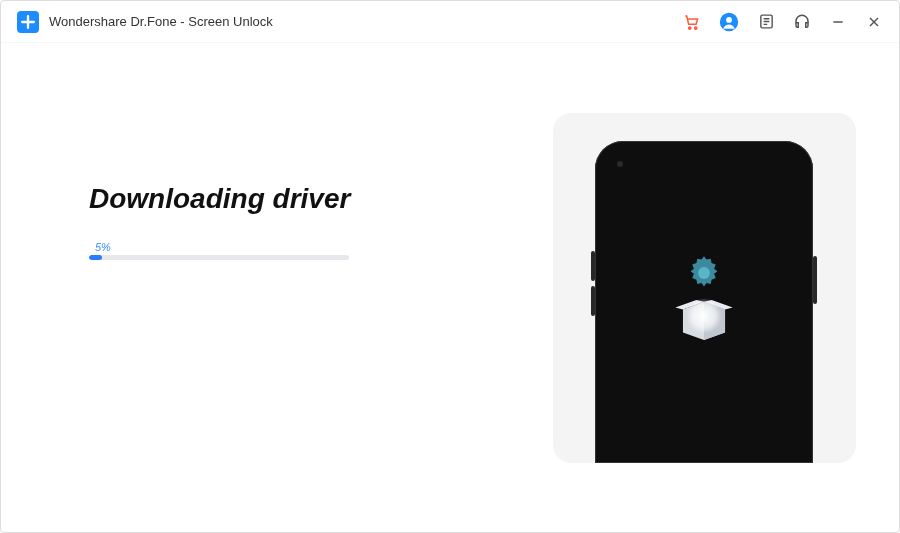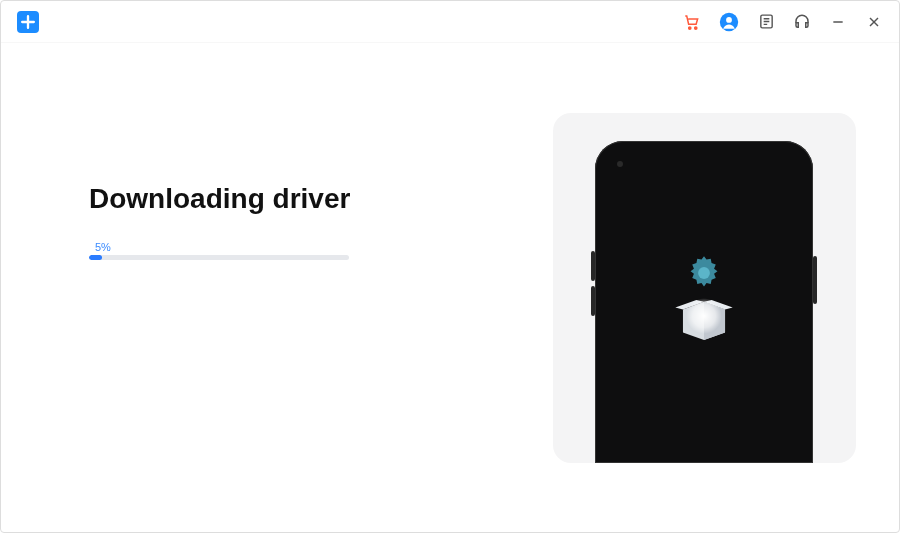--- a/index.html
+++ b/index.html
@@ -42,20 +42,21 @@
       width: 18px;
       height: 18px;
       color: #555;
       cursor: pointer;
     }
     .titlebar-icons .ic.account { width: 20px; height: 20px; }
     .content { flex: 1; display: flex; }
     .left {
       flex: 1;
       padding: 140px 50px 0 88px;
+      font-style: italic;
     }
     .heading { font-size: 28px; font-weight: 600; color: #111; margin-bottom: 26px; }
     .subtext { font-size: 13px; color: #888; line-height: 1.5; max-width: 380px; margin-bottom: 16px; }
     .pct { font-size: 11px; color: #3b8bff; margin-left: 6px; margin-bottom: 2px; }
     .progress-bar {
       width: 260px;
       height: 5px;
       background: #e6e8ec;
       border-radius: 3px;
       overflow: hidden;
@@ -149,20 +150,21 @@
   </style>
 </head>
 <body>
 
 <div class="titlebar">
   <div class="logo-wrap">
     <svg viewBox="0 0 24 24" fill="white">
         <path d="M12 2v20M2 12h20" stroke="white" stroke-width="4" stroke-linecap="round"></path>
       </svg>
   </div>
+  <div class="title-text">Wondershare Dr.Fone - Screen Unlock</div>
   <div class="spacer"></div>
   <div class="titlebar-icons">
     <div class="ic">
       <svg viewBox="0 0 24 24" width="18" height="18" fill="none" stroke="#ff5a3c" stroke-width="2">
           <circle cx="9" cy="20" r="1.5" fill="#ff5a3c"></circle>
           <circle cx="17" cy="20" r="1.5" fill="#ff5a3c"></circle>
           <path d="M3 4h2l2.5 11h10l2-7H7"></path>
         </svg>
     </div>
     <div class="ic account">

